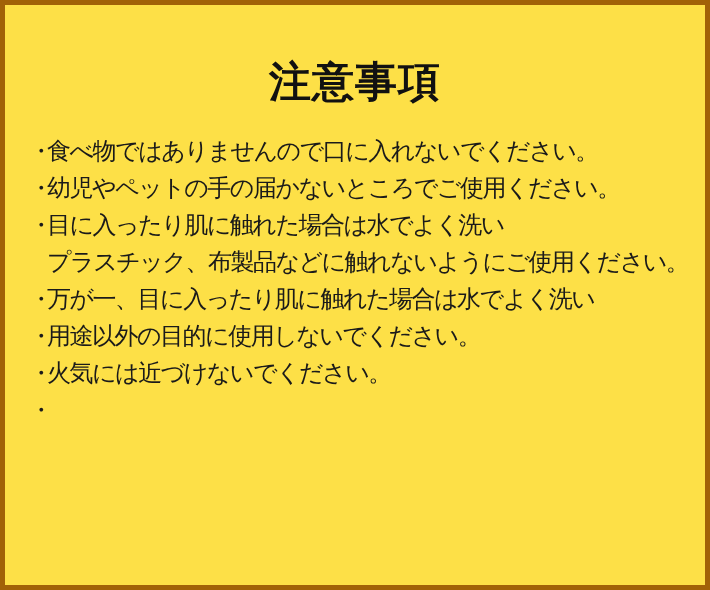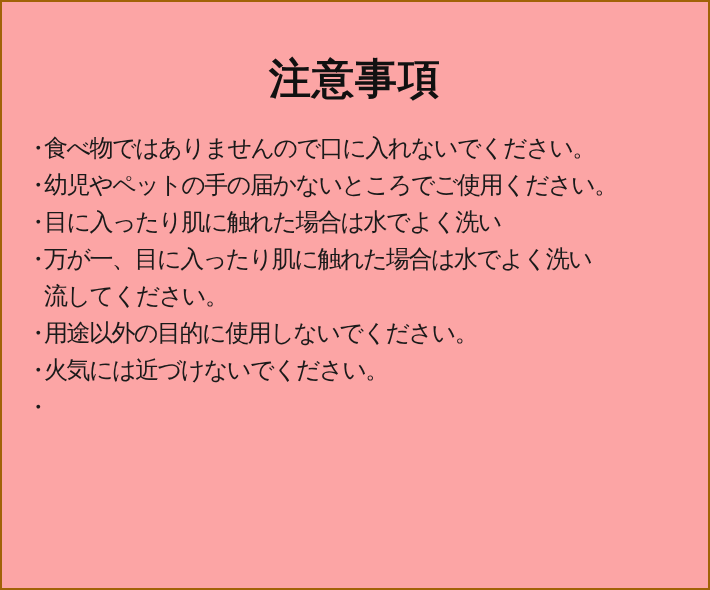--- a/index.html
+++ b/index.html
@@ -5,22 +5,22 @@
   html, body {
     margin: 0;
     padding: 0;
     background: #ffffff;
   }
   .page {
     position: relative;
     width: 710px;
     height: 590px;
     box-sizing: border-box;
-    border: 2px solid #a16207;
-    background: #fca5a5;
+    border: 5px solid #a16207;
+    background: #fde047;
     overflow: hidden;
     font-family: "DejaVu Serif", "Liberation Serif", serif;
     color: #1a1a1a;
   }
   .title {
     margin: 52px 0 0 0;
     text-align: center;
     font-size: 42px;
     line-height: 1.2;
     font-weight: 700;
@@ -73,28 +73,28 @@
       <span class="bullet">・</span>
       <div class="lines">
         <div class="line">幼児やペットの手の届かないところでご使用ください。</div>
       </div>
     </div>
 
     <div class="item">
       <span class="bullet">・</span>
       <div class="lines">
         <div class="line">目に入ったり肌に触れた場合は水でよく洗い</div>
+        <div class="line">プラスチック、布製品などに触れないようにご使用ください。</div>
       </div>
     </div>
 
     <div class="item">
       <span class="bullet">・</span>
       <div class="lines">
         <div class="line">万が一、目に入ったり肌に触れた場合は水でよく洗い</div>
-        <div class="line">流してください。</div>
       </div>
     </div>
 
     <div class="item">
       <span class="bullet">・</span>
       <div class="lines">
         <div class="line">用途以外の目的に使用しないでください。</div>
       </div>
     </div>
 

